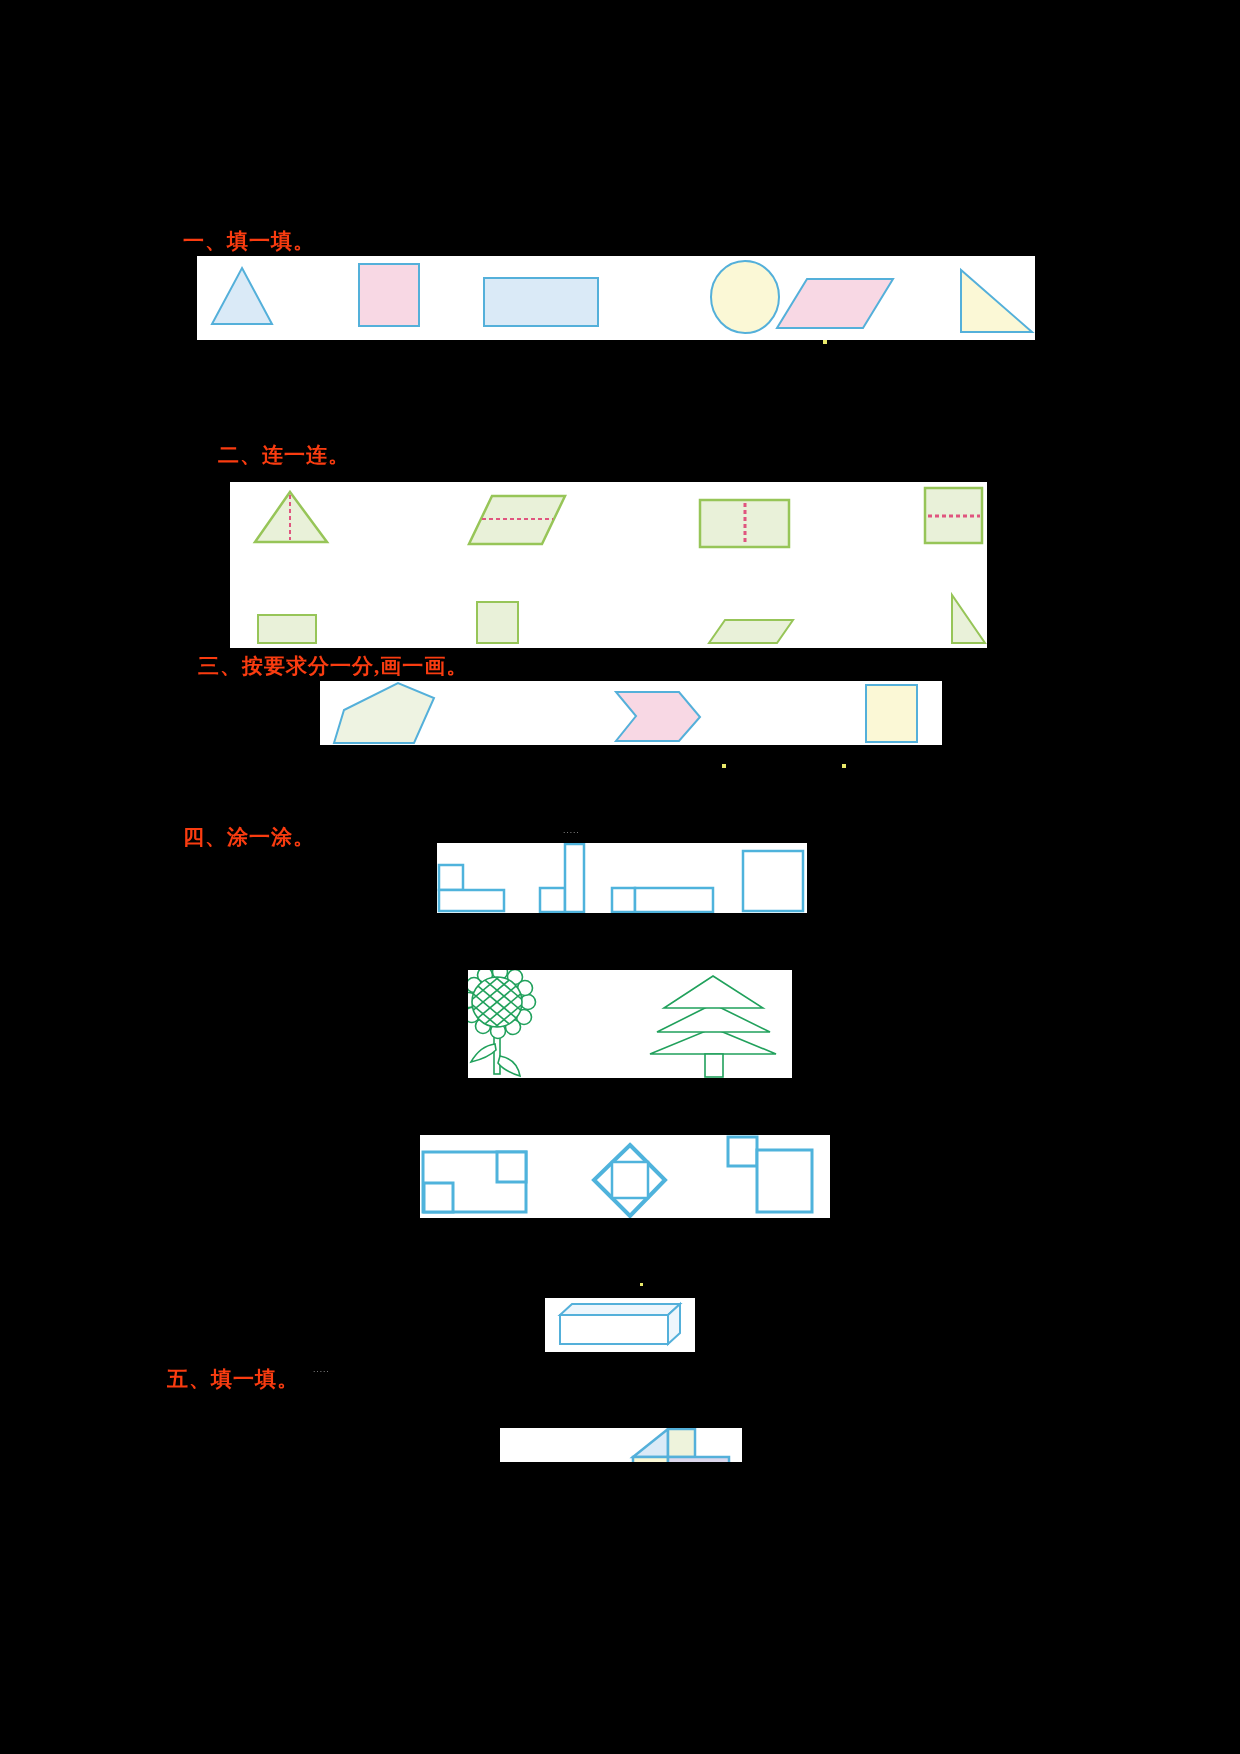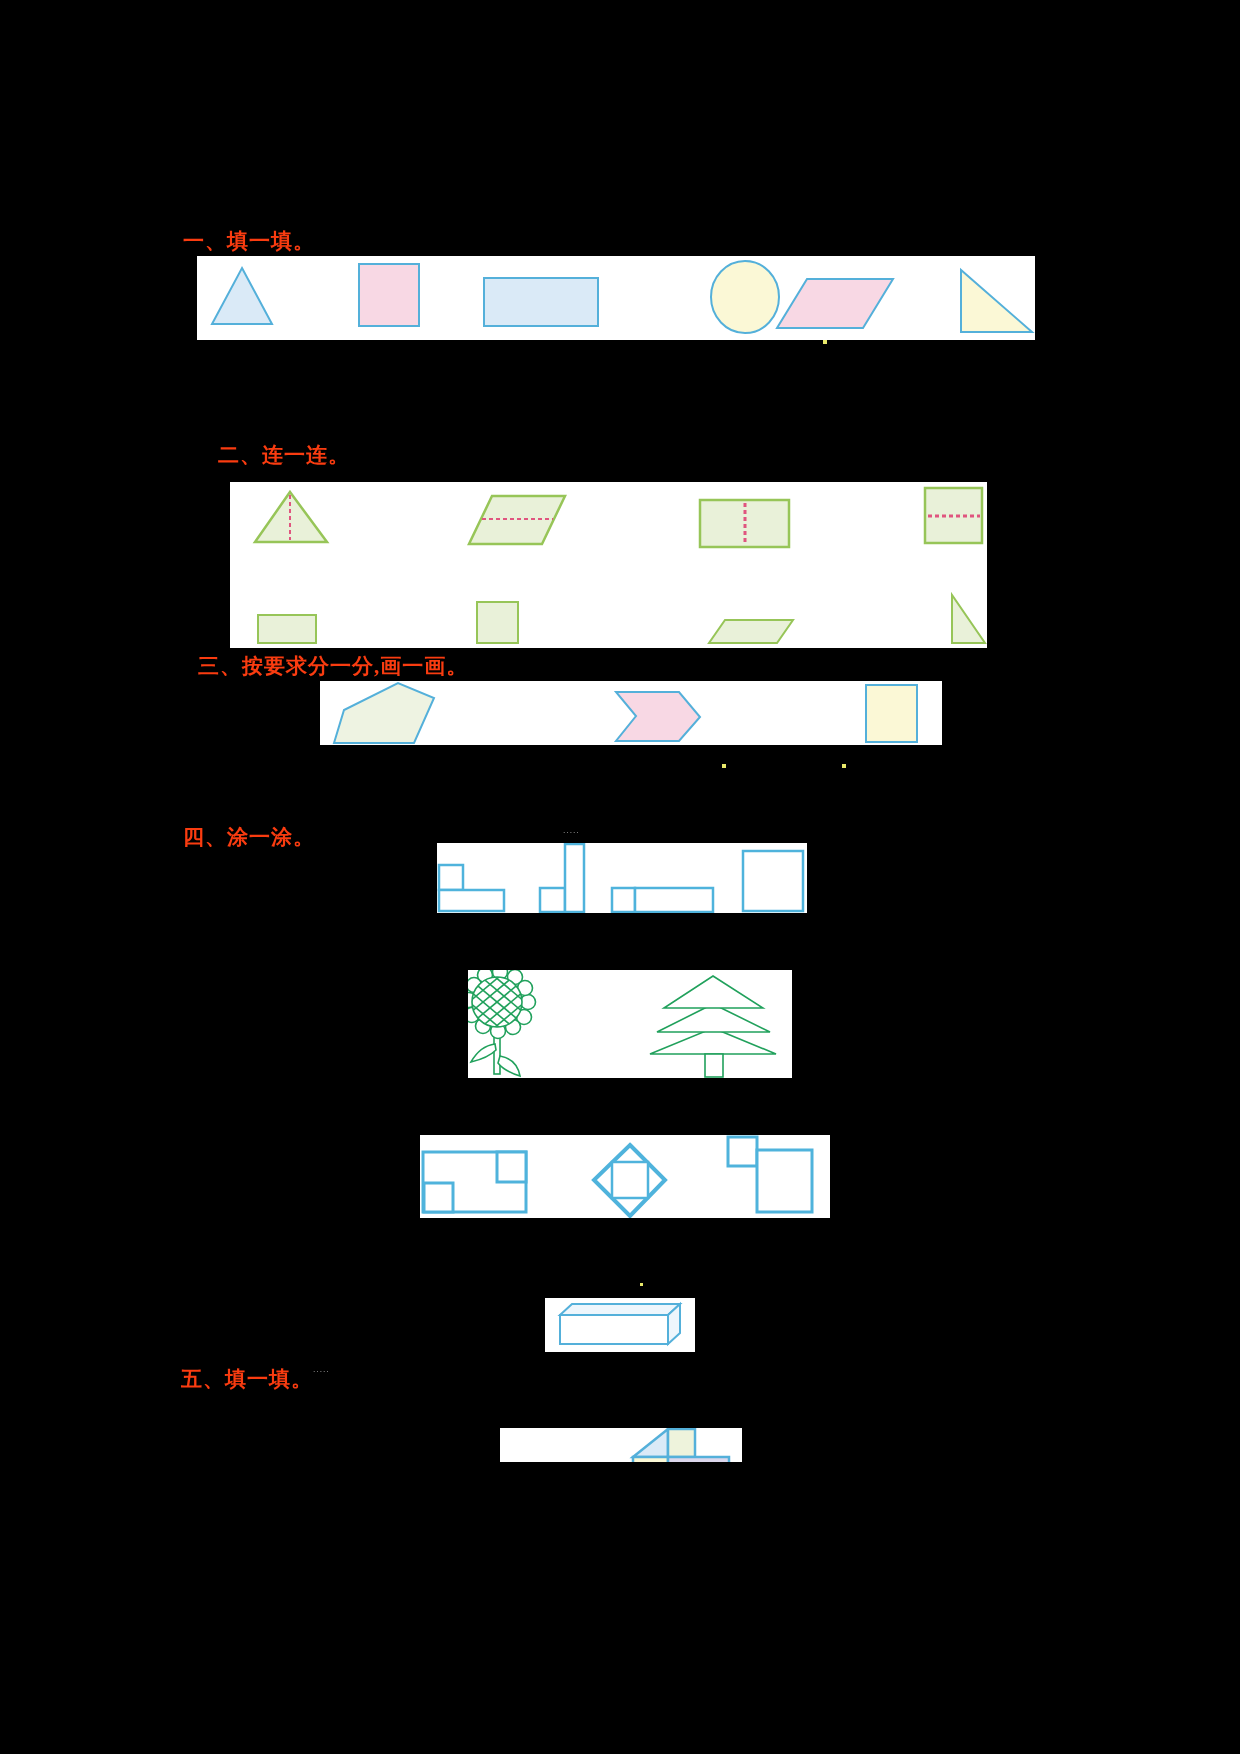--- a/index.html
+++ b/index.html
@@ -148,21 +148,21 @@
   <div class="dot" style="left:640px;top:1283px;width:3px;height:3px;"></div>
 
   <div class="paper-box" style="left:545px;top:1298px;width:150px;height:54px;">
     <svg width="150" height="54">
       <polygon points="15,17 27,6 135,6 123,17" fill="#eef6fc" stroke="#54b0da" stroke-width="2"></polygon>
       <polygon points="123,17 135,6 135,35 123,46" fill="#eef6fc" stroke="#54b0da" stroke-width="2"></polygon>
       <rect x="15" y="17" width="108" height="29" fill="#ffffff" stroke="#54b0da" stroke-width="2"></rect>
     </svg>
   </div>
 
-  <div class="sec-title" style="left:181px;top:1365px;text-align:center;">五、填一填。</div>
+  <div class="sec-title" style="left:167px;top:1365px;text-align:center;">五、填一填。</div>
   <div class="tiny-mark" style="left:313px;top:1368px;">·····</div>
 
   <div class="paper-box" style="left:500px;top:1428px;width:242px;height:140px;">
     <svg width="242" height="140">
       <polygon points="1,43 48,43 48,90" fill="#fbf8d6" stroke="#54b0da" stroke-width="2"></polygon>
       <polygon points="48,43 98,90 48,90" fill="#daeaf7" stroke="#54b0da" stroke-width="2"></polygon>
       <polygon points="133,29 168,29 168,1" fill="#daeaf7" stroke="#54b0da" stroke-width="2.5"></polygon>
       <rect x="168" y="1" width="27" height="28" fill="#eef3dc" stroke="#54b0da" stroke-width="2.5"></rect>
       <rect x="133" y="29" width="35" height="34" fill="#fbf8d6" stroke="#54b0da" stroke-width="2.5"></rect>
       <rect x="168" y="29" width="61" height="34" fill="#dcd7ec" stroke="#54b0da" stroke-width="2.5"></rect>

